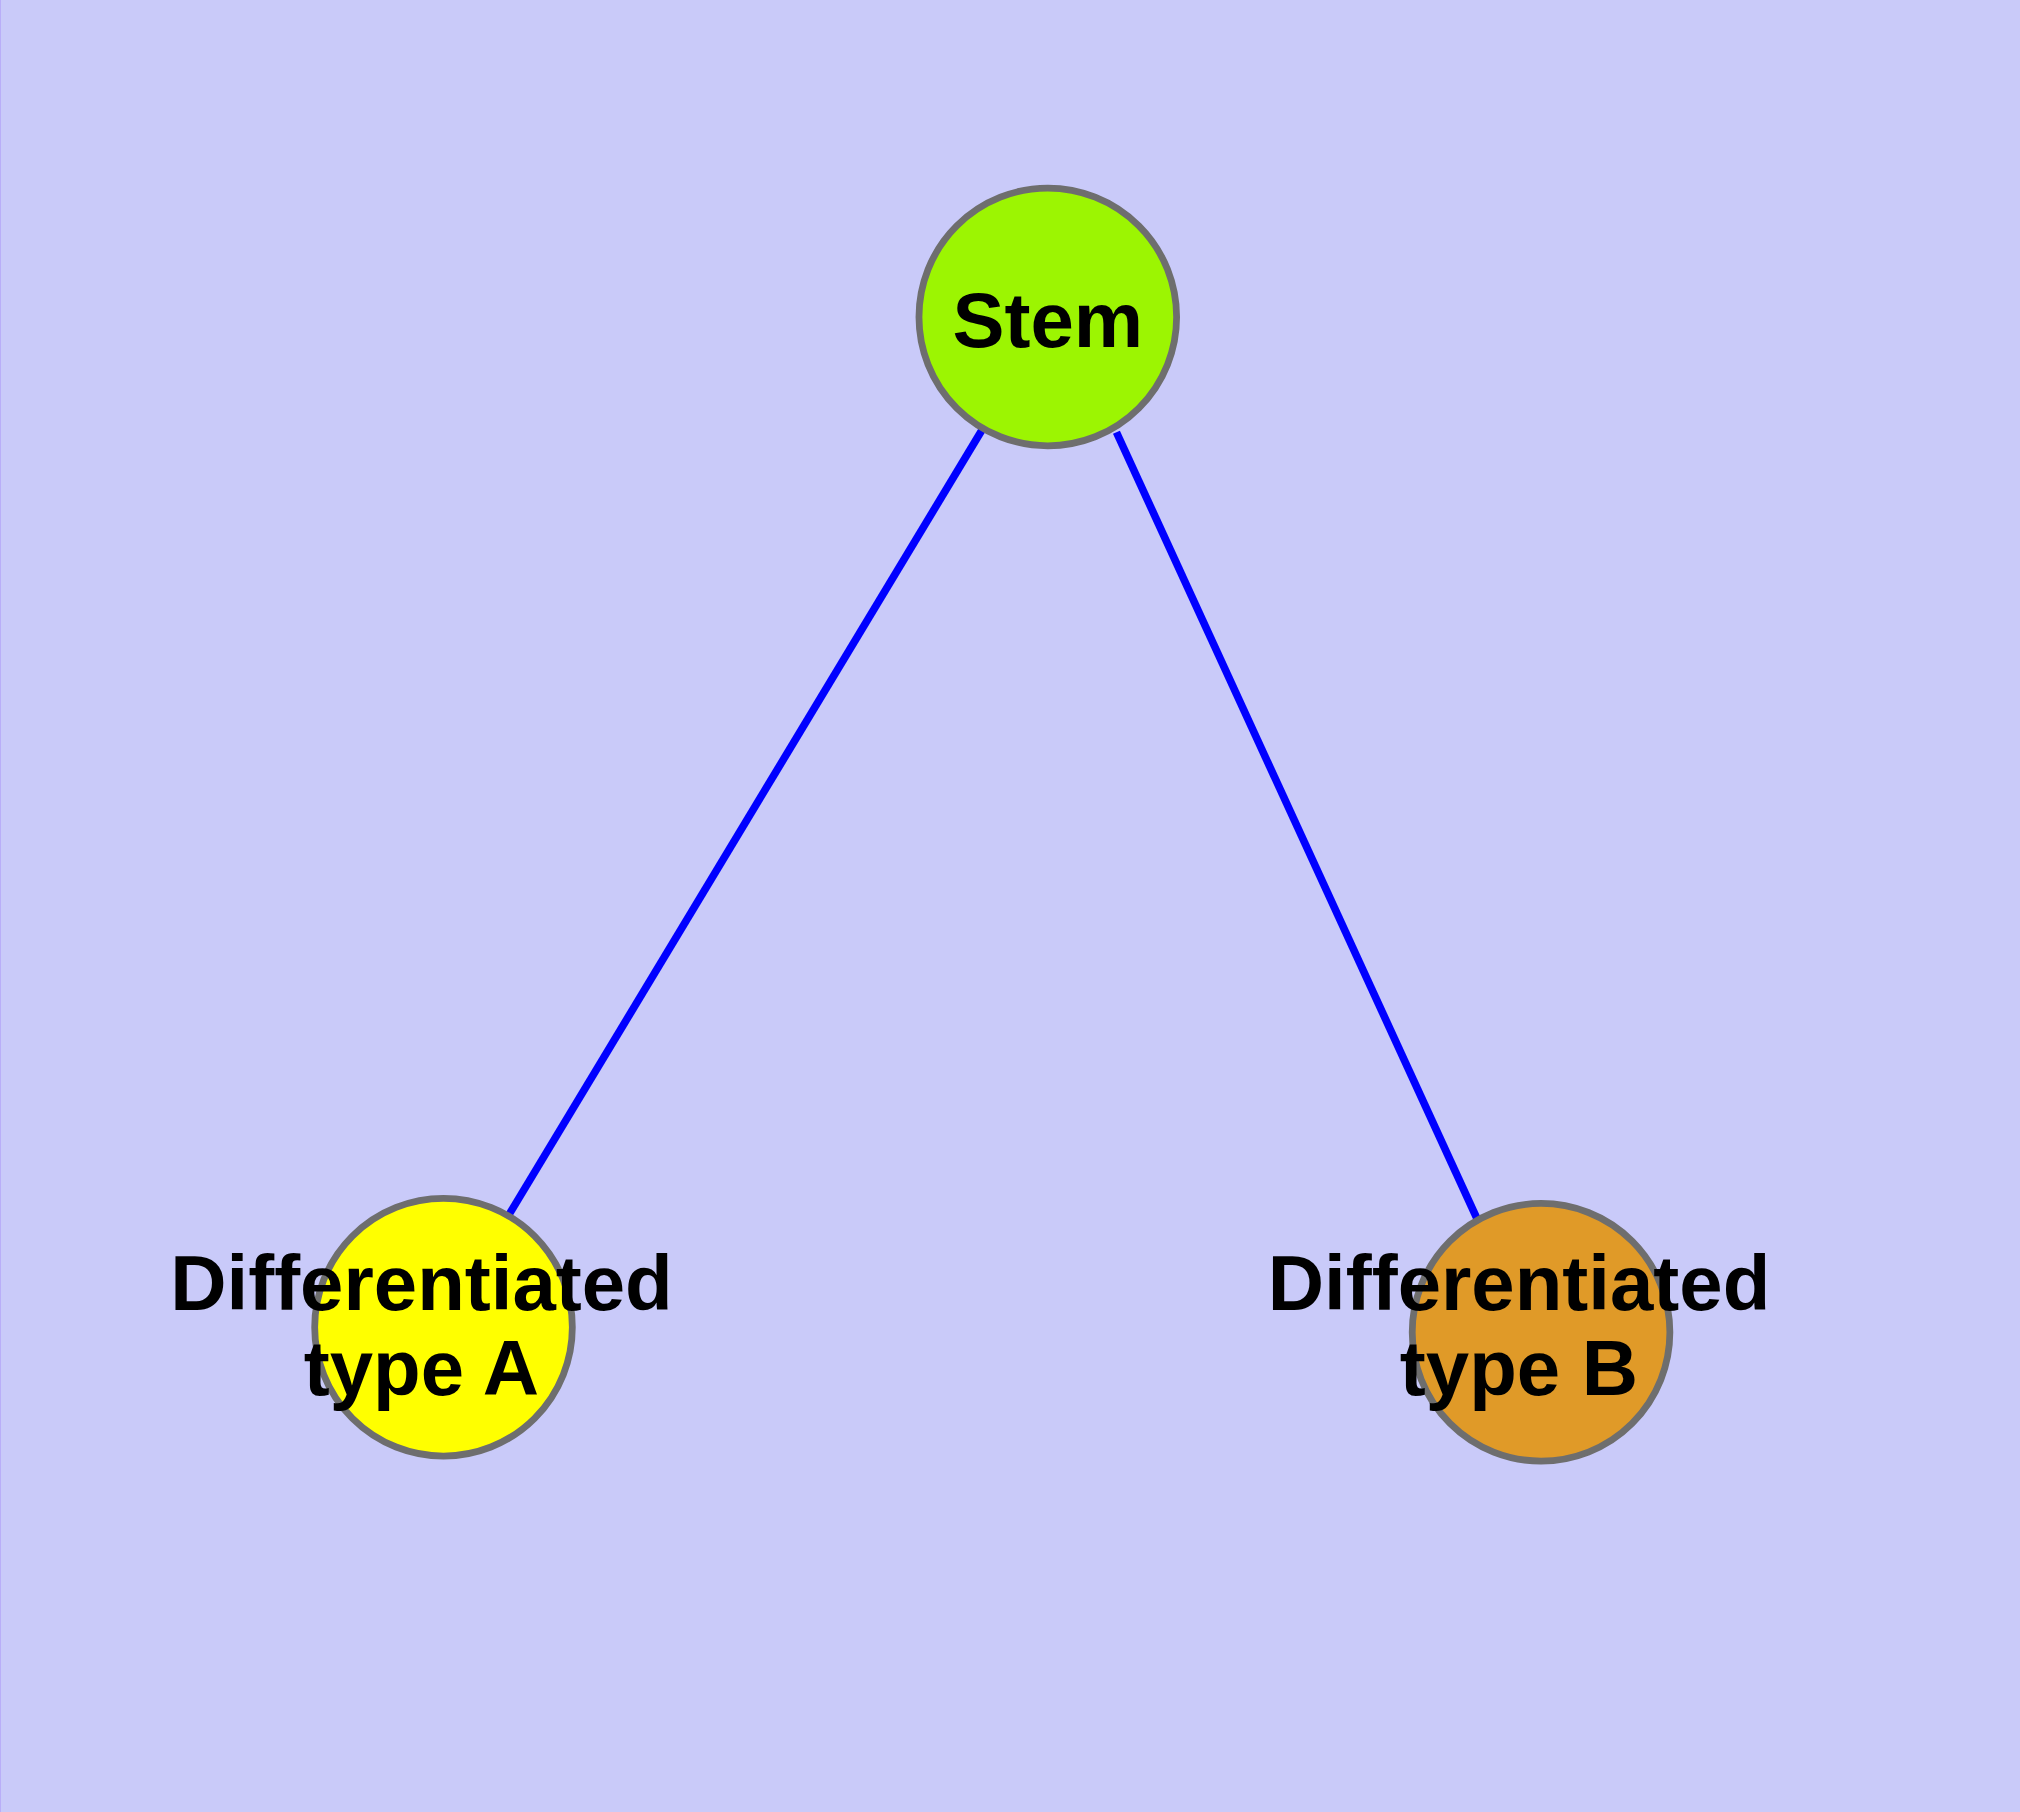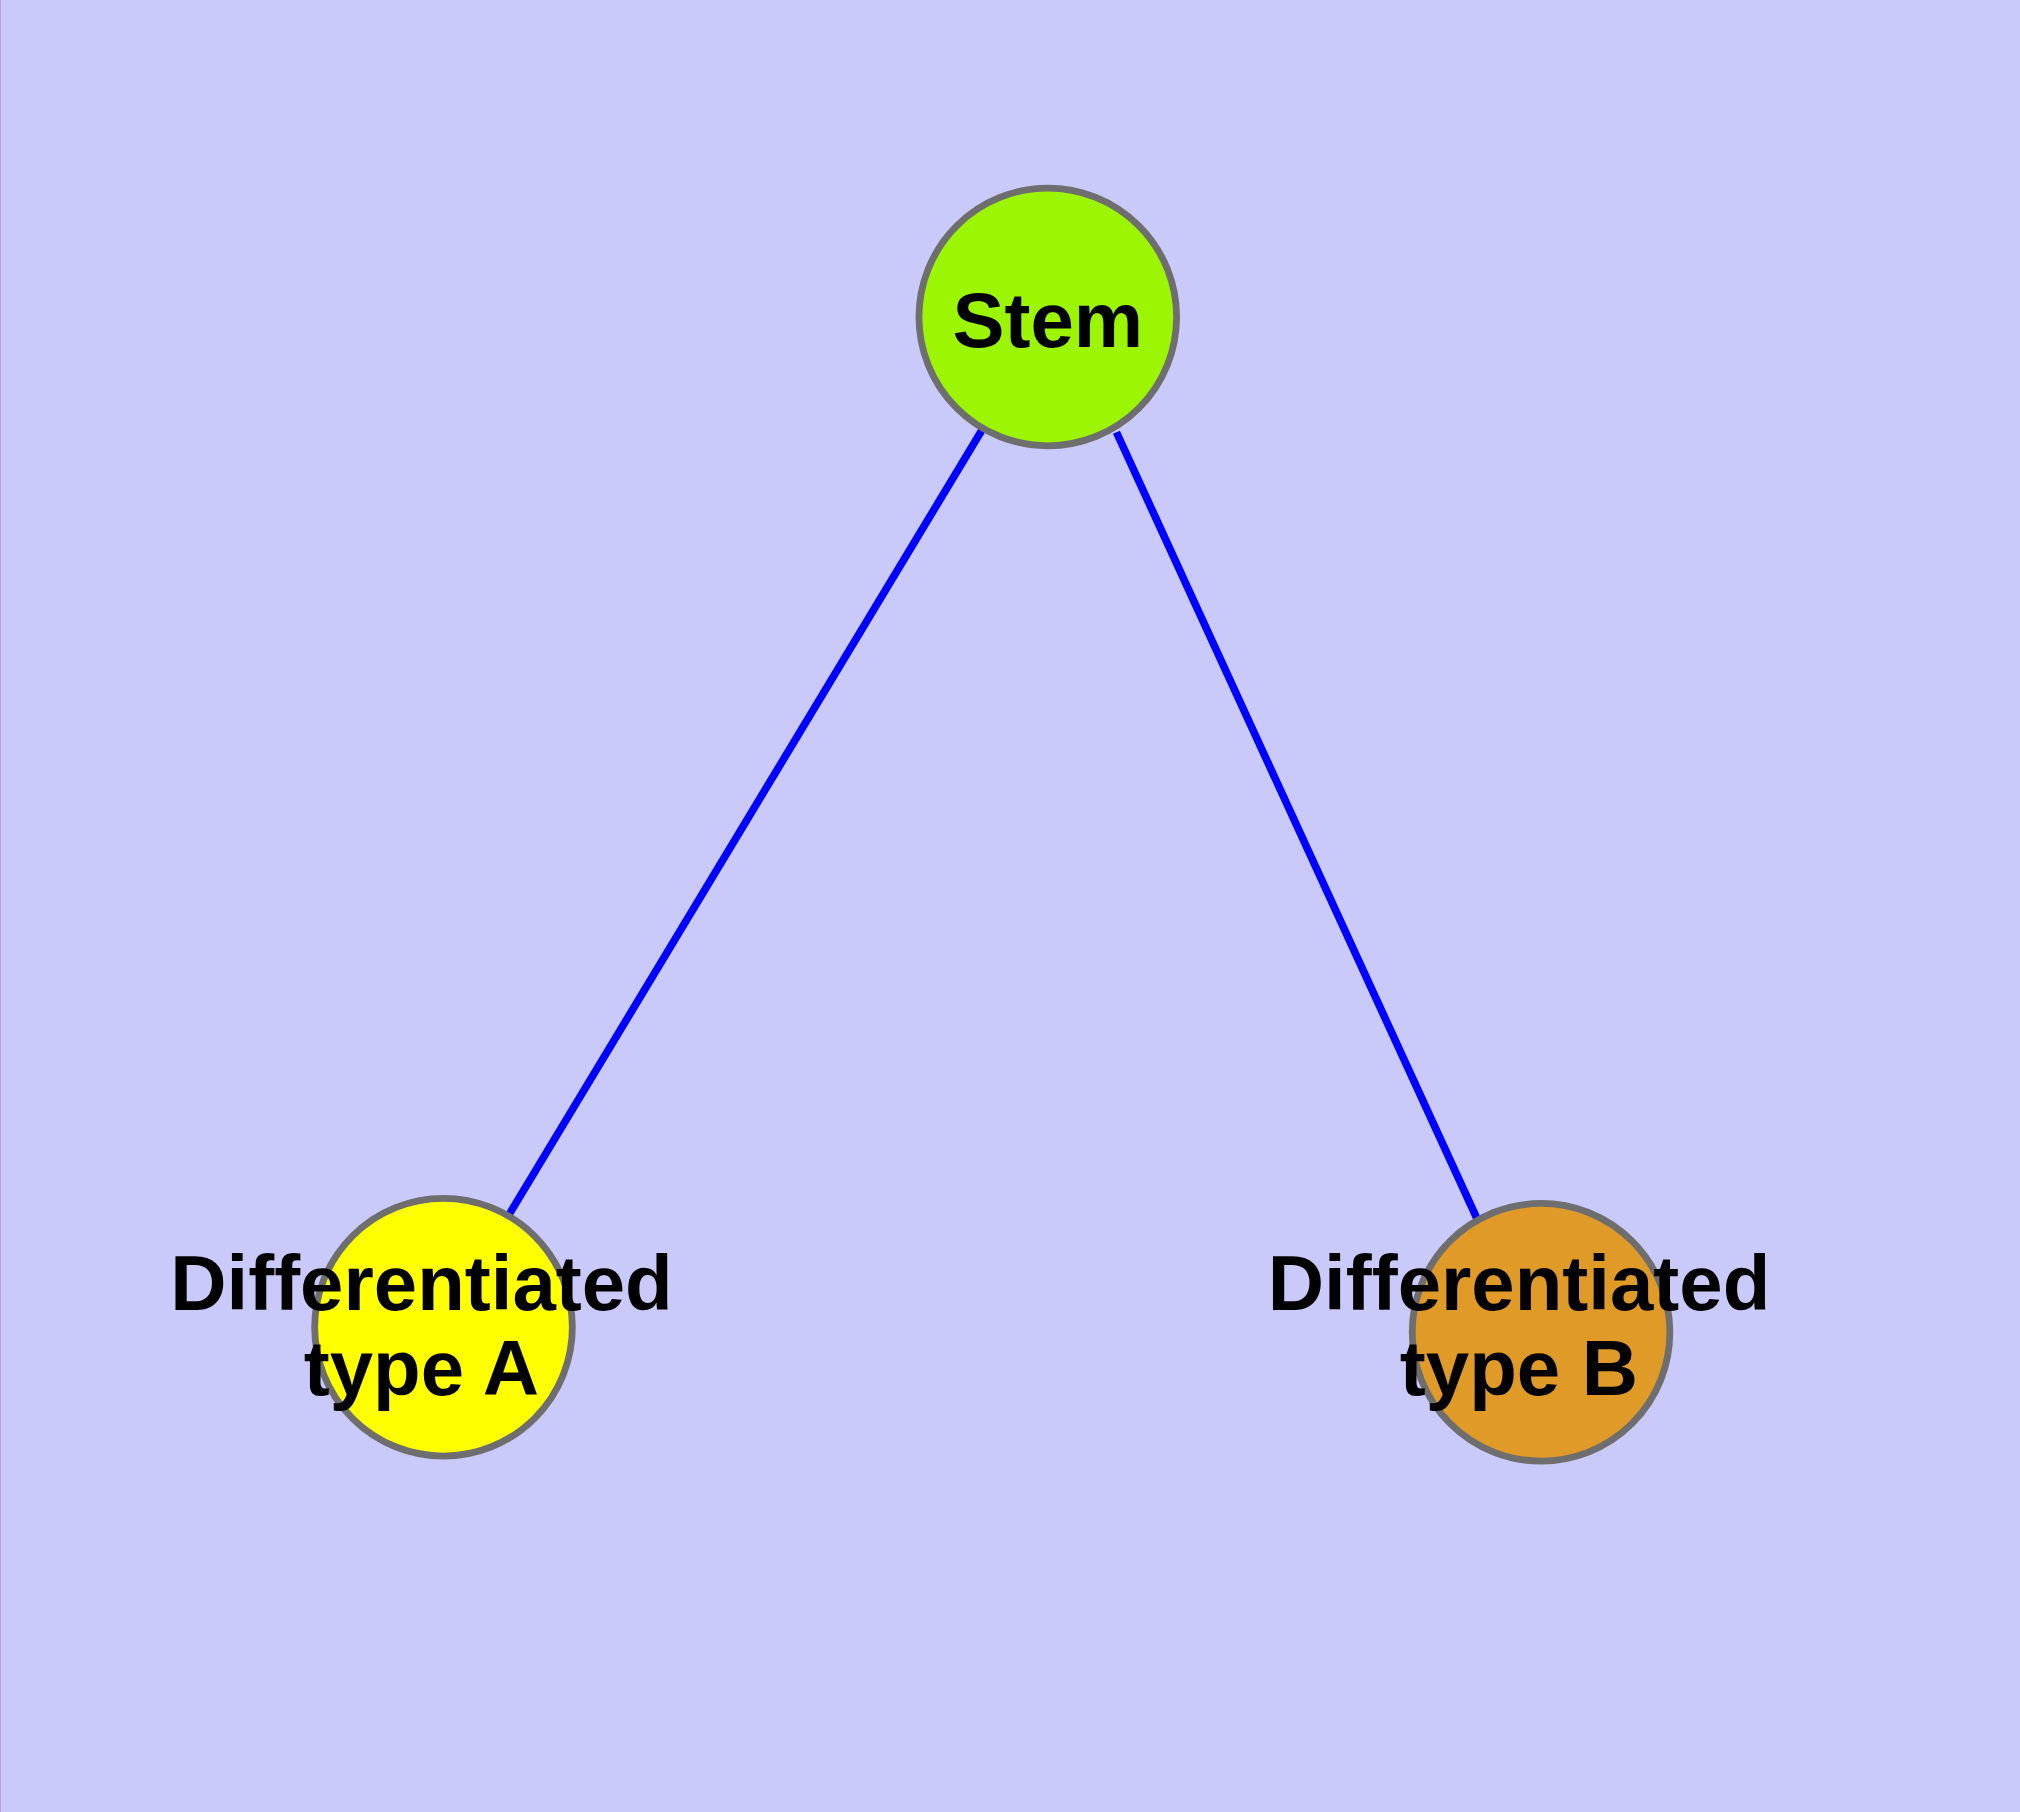--- a/index.html
+++ b/index.html
@@ -26,21 +26,21 @@
     font-family: "Liberation Sans", sans-serif;
     font-weight: bold;
     fill: #000000;
     text-anchor: middle;
     dominant-baseline: alphabetic;
   }
 </style>
 </head>
 <body>
 
-<div id="canvas" style="background: #be185d;">
+<div id="canvas" style="background: #8b5cf6;">
   <svg id="graph-svg" viewBox="0 0 2384 2138">
 
     <rect id="bg-rect" x="0" y="0" width="2384" height="2138" fill="#c9caf9"></rect>
 
     <g id="edges-group">
       <line id="edge-0" x1="1158" y1="508" x2="601" y2="1432" stroke="#0000ff" stroke-width="9" stroke-linecap="butt"></line>
       <line id="edge-1" x1="1317" y1="510" x2="1742" y2="1437" stroke="#0000ff" stroke-width="9" stroke-linecap="butt"></line>
     </g>
 
     <g id="nodes-group">

